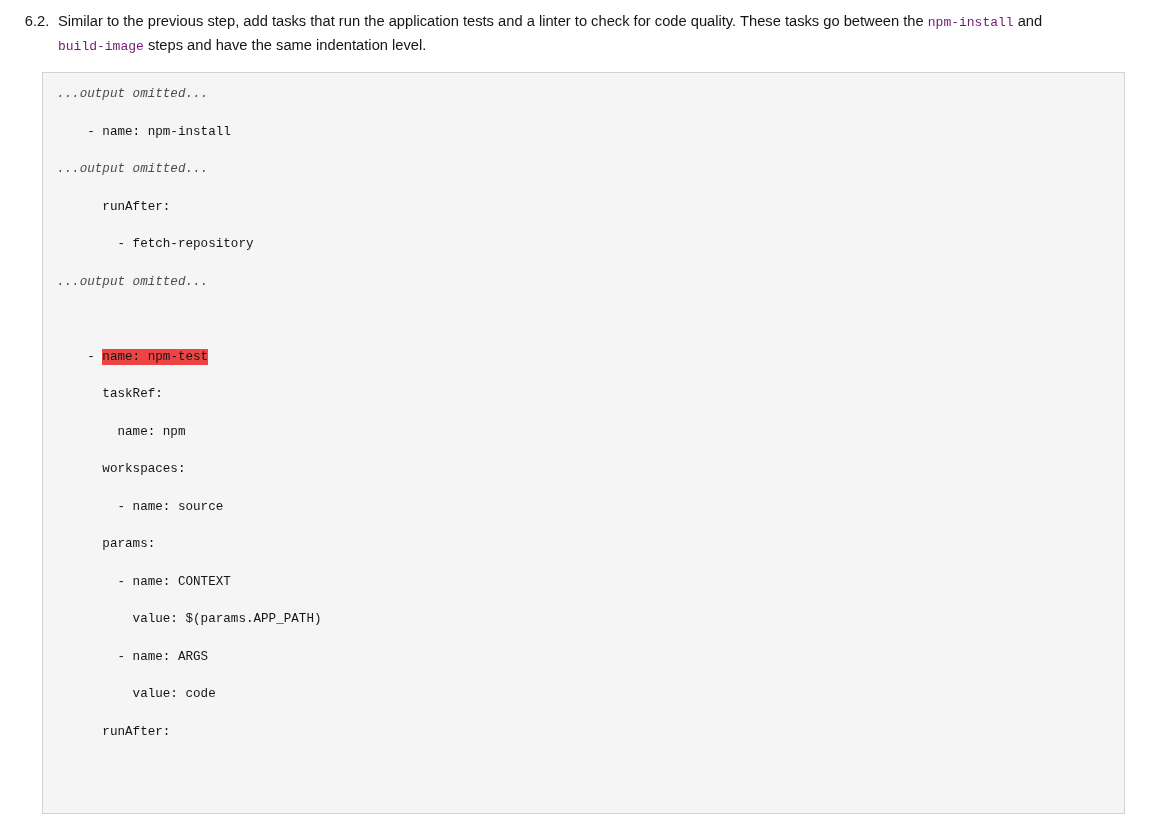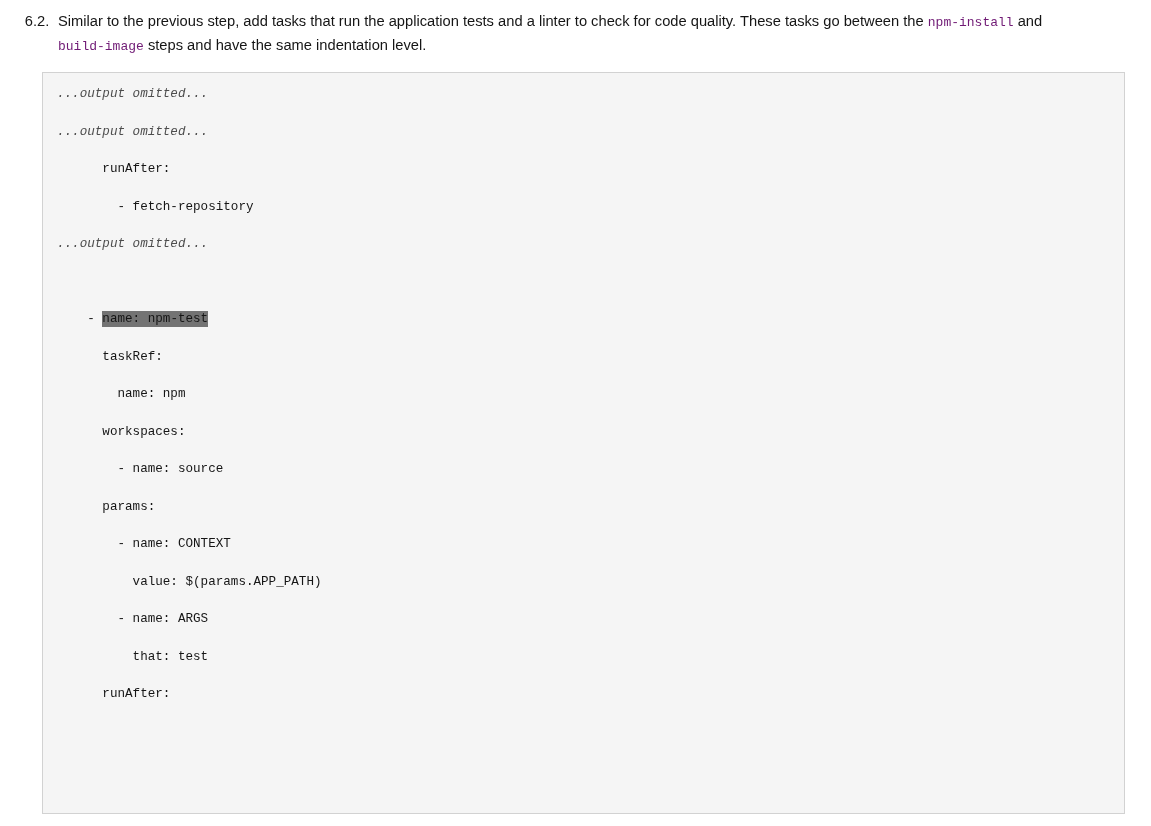--- a/index.html
+++ b/index.html
@@ -65,21 +65,21 @@
     line-height: 18.75px;
     color: #151515;
     white-space: pre;
     tab-size: 4;
   }
   .omitted {
     font-style: italic;
     color: #4d4d4d;
   }
   .hl-yellow {
-    background: #737373;
+    background: #ef4444;
     padding: 1px 0;
   }
   .code-line {
     display: block;
     min-height: 18.75px;
   }
 </style>
 </head>
 <body>
 
@@ -87,35 +87,36 @@
 
   <div class="step">
     <div class="step-number">6.2.</div>
     <div class="step-body">
       <span>Similar to the previous step, add tasks that run the application tests and a linter to check for code quality. These tasks go between the </span><code class="inline">npm-install</code><span> and </span><code class="inline">build-image</code><span> steps and have the same indentation level.</span>
     </div>
   </div>
 
   <div class="code-block">
     <pre class="code" id="code-target"><span class="code-line"><span class="omitted">...output omitted...</span></span>
+<span class="code-line">    - name: npm-install</span>
 <span class="code-line"><span class="omitted">...output omitted...</span></span>
 <span class="code-line">      runAfter:</span>
 <span class="code-line">        - fetch-repository</span>
 <span class="code-line"><span class="omitted">...output omitted...</span></span>
 <span class="code-line">&nbsp;</span>
 <span class="code-line">    - <span class="hl-yellow">name: npm-test</span></span>
 <span class="code-line">      taskRef:</span>
 <span class="code-line">        name: npm</span>
 <span class="code-line">      workspaces:</span>
 <span class="code-line">        - name: source</span>
 <span class="code-line">      params:</span>
 <span class="code-line">        - name: CONTEXT</span>
 <span class="code-line">          value: $(params.APP_PATH)</span>
 <span class="code-line">        - name: ARGS</span>
-<span class="code-line">          that: test</span>
+<span class="code-line">          value: code</span>
 <span class="code-line">      runAfter:</span>
 
 
 
 
 
 
 
 
 

